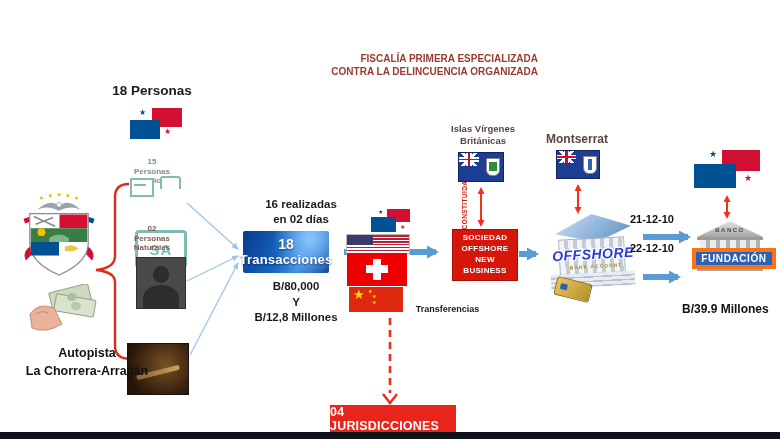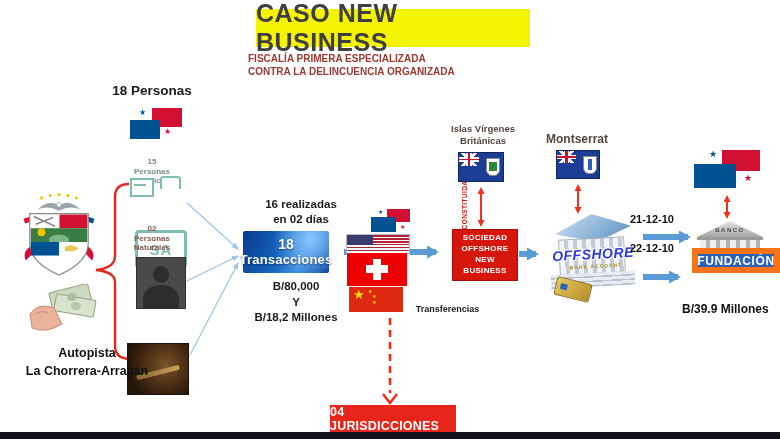--- a/index.html
+++ b/index.html
@@ -7,21 +7,21 @@
          font-family:"Liberation Sans",sans-serif;}
   .abs{position:absolute;}
   .b{font-weight:bold;}
   .c{text-align:center;}
   .pre{white-space:pre-line;}
   
   .title-banner{left:256px;top:9px;width:274px;height:38px;background:#f5f400;
     display:flex;align-items:center;justify-content:center;font-size:25px;font-weight:bold;
     color:#3f3f3f;letter-spacing:.5px;}
   .subtitle{left:248px;top:52px;width:290px;font-size:10px;font-weight:bold;color:#9a3a31;
-    line-height:1.3;text-align:left;}
+    line-height:1.3;text-align:right;}
   
   .persons-heading{left:92px;top:83px;width:120px;font-size:13.5px;color:#1a1a1a;}
   .small-label{font-size:8px;line-height:1.2;}
   .lab-teal{color:#7b8f8a;}
   .lab-brown{color:#7d5b4e;}
   
   .pan-flag{display:block;}
   .pan-red{position:absolute;background:#d21034;}
   .pan-blue{position:absolute;background:#005293;}
   .pan-star{position:absolute;line-height:1;}
@@ -98,22 +98,22 @@
   
   .bank-wrap{left:697px;top:221px;width:66px;height:50px;}
   .bank-ped{position:absolute;left:0;top:0;width:66px;height:16px;
     background:linear-gradient(#e4e4e4,#a6a6a6);clip-path:polygon(50% 0,100% 100%,0 100%);}
   .bank-ped-label{position:absolute;left:0;top:6px;width:66px;text-align:center;font-size:6px;font-weight:bold;color:#4a4a4a;letter-spacing:1.5px;}
   .bank-arch{position:absolute;left:0;top:16px;width:66px;height:3px;background:#9a9a9a;}
   .bank-body{position:absolute;left:3px;top:19px;width:60px;height:28px;
     background:repeating-linear-gradient(90deg,#ededed 0 6px,#b2b2b2 6px 10px);}
   .bank-door{position:absolute;left:27px;top:27px;width:13px;height:20px;background:#7fb3d9;border:1px solid #4a6b86;}
   .bank-base{position:absolute;left:0;top:47px;width:66px;height:3px;background:#a2a2a2;}
-  .fund-banner{left:692px;top:248px;width:76px;height:13px;background:#2b62b8;border:6px solid #f97316;
-    display:flex;align-items:center;justify-content:center;color:#fff;font-size:12px;font-weight:bold;letter-spacing:.6px;}
+  .fund-banner{left:692px;top:248px;width:76px;height:13px;background:#2b62b8;border:4px solid #f97316;
+    display:flex;align-items:center;justify-content:center;color:#fff;font-size:10px;font-weight:bold;letter-spacing:.6px;}
   .date-label{width:46px;font-size:11px;font-weight:bold;color:#111;text-align:right;}
   .amount-label{left:682px;top:270px;width:90px;font-size:12px;font-weight:bold;color:#111;margin-top:32px;}
   
   .jur-box{left:330px;top:405px;width:126px;height:28px;background:#e8251a;
     display:flex;align-items:center;justify-content:center;color:#fff;font-size:12.5px;font-weight:bold;letter-spacing:.2px;}
   .bottom-bar{left:0;top:432px;width:780px;height:7px;background:#11111c;}
   .origin-caption{left:17px;top:344px;width:140px;font-size:12.5px;font-weight:bold;color:#111;line-height:1.45;}
   svg.overlay{position:absolute;left:0;top:0;width:780px;height:439px;}
 </style>
 </head>
@@ -155,21 +155,20 @@
       <line x1="578" y1="212" x2="578" y2="186" marker-start="url(#mRed)" marker-end="url(#mRed)"></line>
       <line x1="727" y1="217" x2="727" y2="197" marker-start="url(#mRed)" marker-end="url(#mRed)"></line>
     </g>
 
     <g stroke="#ef2c1a" fill="none">
       <line x1="390" y1="318" x2="390" y2="393" stroke-width="2.6" stroke-dasharray="7 5"></line>
       <polyline points="383,394 390,403 397,394" stroke-width="2.4"></polyline>
     </g>
   </svg>
 
-  <div class="abs title-banner">CASO NEW BUSINESS</div>
   <div class="abs subtitle pre">FISCALÍA PRIMERA ESPECIALIZADA
 CONTRA LA DELINCUENCIA ORGANIZADA</div>
 
   <div class="abs persons-heading b c">18 Personas</div>
 
   <div class="abs pan-flag" style="left:126px;top:106px;width:56px;height:34px;">
     <span class="pan-red" style="left:26px;top:2px;width:30px;height:19px;"></span>
     <span class="pan-blue" style="left:4px;top:14px;width:30px;height:19px;"></span>
     <span class="pan-star" style="left:13px;top:3px;font-size:8px;color:#005293;">★</span>
     <span class="pan-star" style="left:38px;top:22px;font-size:8px;color:#d21034;">★</span>
@@ -241,21 +240,21 @@
 La Chorrera-Arraiján</div>
 
   <div class="abs tx-note-top b c pre">16 realizadas
 en 02 días</div>
   <div class="abs tx-box">
     <span class="l1">18</span>
     <span class="l2">Transacciones</span>
   </div>
   <div class="abs tx-note-bottom b c pre">B/80,000
 Y
-B/18,2 Millones</div>
+B/12,8 Millones</div>
 
   <div class="abs pan-flag" style="left:370px;top:208px;width:42px;height:26px;">
     <span class="pan-red" style="left:17px;top:1px;width:23px;height:13px;"></span>
     <span class="pan-blue" style="left:1px;top:9px;width:25px;height:15px;"></span>
     <span class="pan-star" style="left:8px;top:1px;font-size:6px;color:#005293;">★</span>
     <span class="pan-star" style="left:30px;top:16px;font-size:6px;color:#d21034;">★</span>
   </div>
   <div class="abs usa-flag">
       <span class="usa-canton"></span>
     </div>

